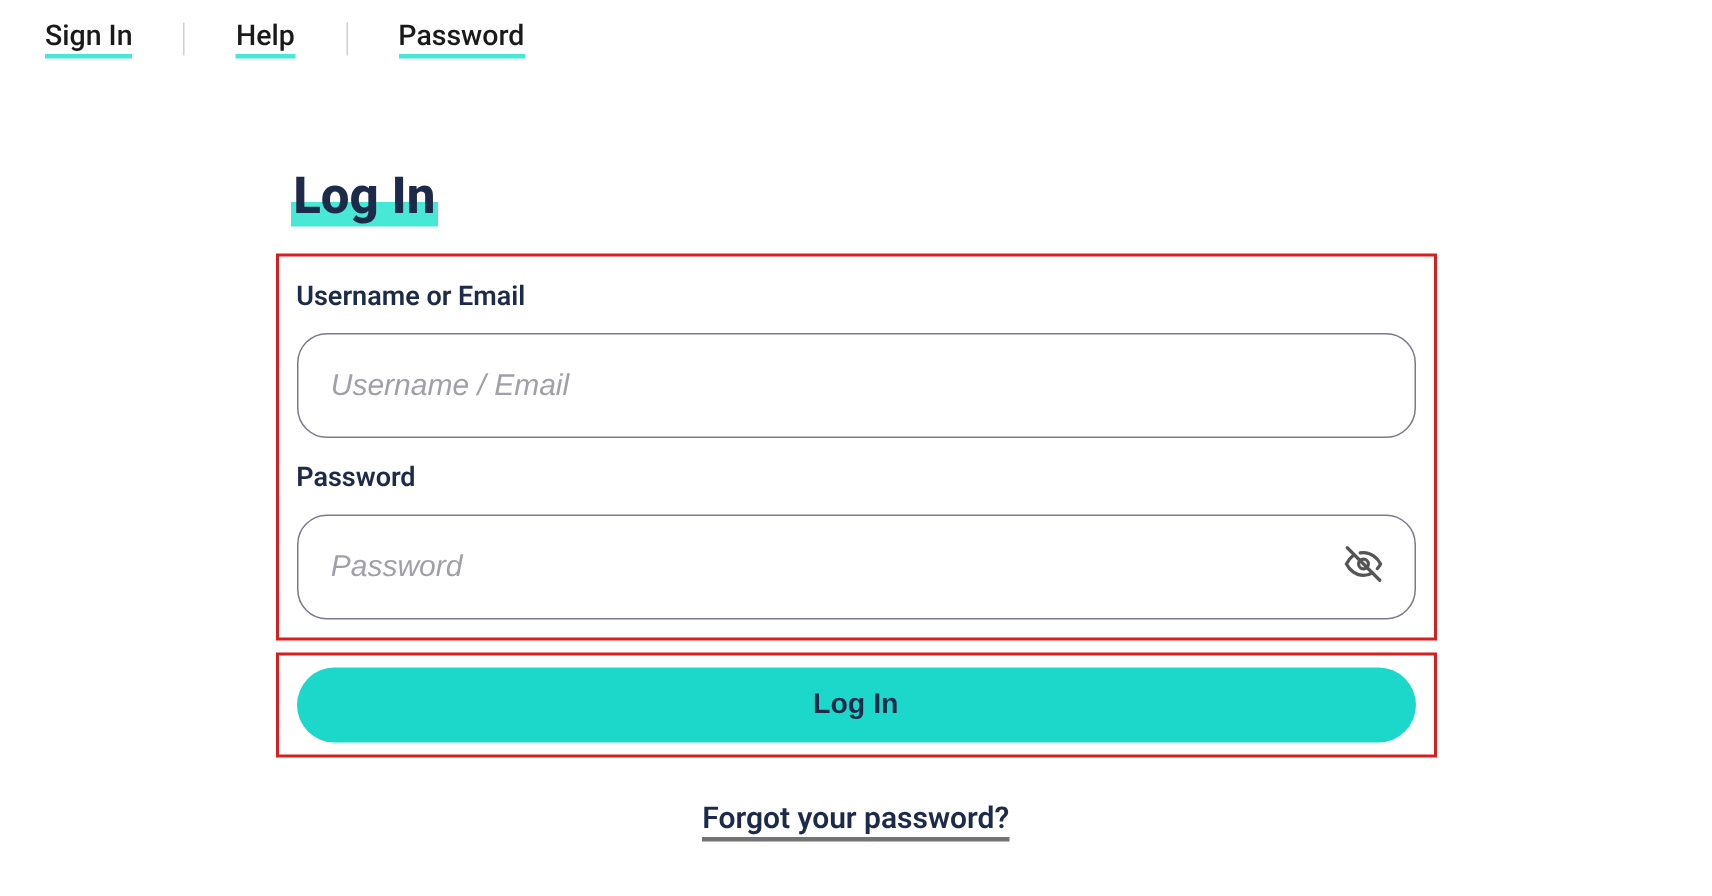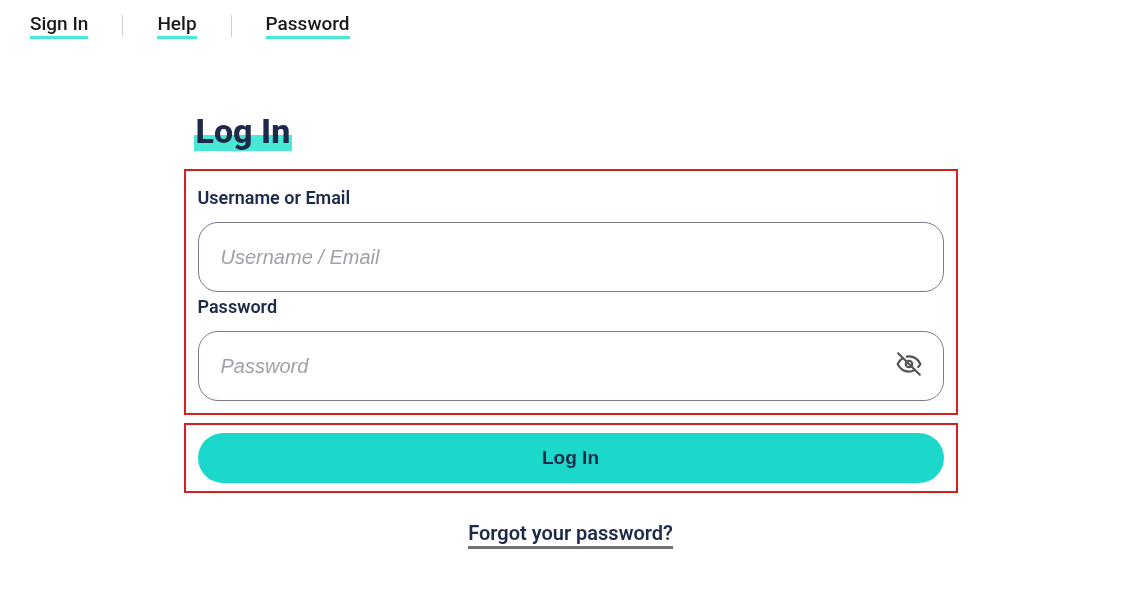--- a/index.html
+++ b/index.html
@@ -76,21 +76,21 @@
       padding: 0 2px;
       margin-bottom: 18px;
       margin-left: 10px;
     }
     .form-section {
       border: 2px solid #d62020;
       padding: 16px 12px 12px 12px;
       margin-bottom: 8px;
     }
     .form-group {
-      margin-bottom: 4px;
+      margin-bottom: 16px;
     }
     .form-group:last-child {
       margin-bottom: 0;
     }
     .form-label {
       display: block;
       font-size: 18px;
       font-weight: 600;
       color: #1e2a4a;
       margin-bottom: 14px;

